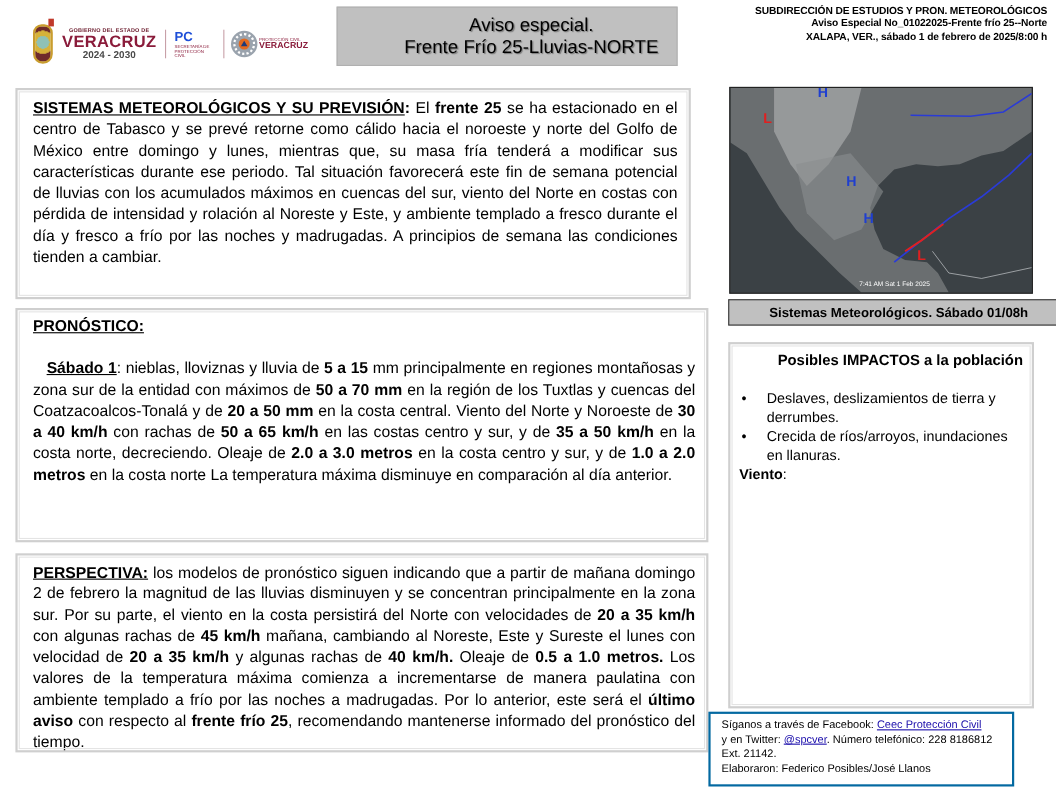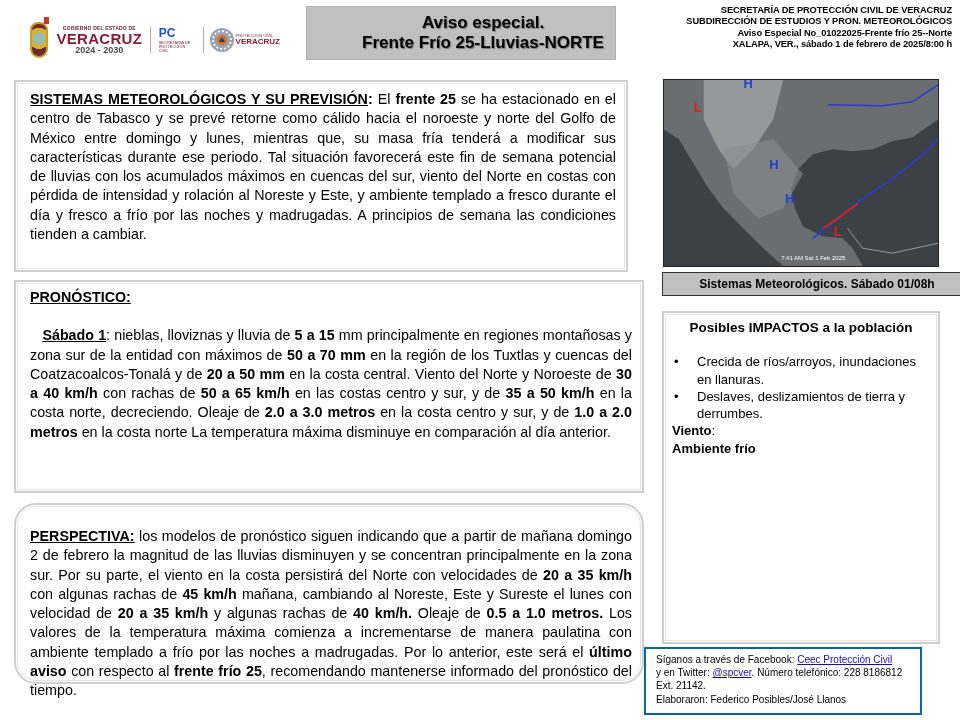--- a/index.html
+++ b/index.html
@@ -20,44 +20,44 @@
   .pc .pc-small { font-size: 4px; color: #8a1b3a; margin-top: 2px; }
   .pcv { display: flex; align-items: center; gap: 4px; }
   .pcv .emblem { width: 20px; height: 20px; border-radius: 50%; background: #9aa3ad; border: 2px dotted #ffffff; position: relative; box-shadow: 0 0 0 2px #9aa3ad; }
   .pcv .emblem::before { content: ""; position: absolute; left: 3px; top: 3px; width: 10px; height: 10px; border-radius: 50%; background: #e46a1e; }
   .pcv .emblem::after { content: ""; position: absolute; left: 5px; top: 5px; width: 0; height: 0; border-left: 3px solid transparent; border-right: 3px solid transparent; border-bottom: 5px solid #1f3a78; }
   .pcv .txt { line-height: 1; display: flex; flex-direction: column; }
   .pcv .t1 { font-size: 4px; color: #8a1b3a; }
   .pcv .t2 { font-size: 8px; font-weight: bold; color: #8a1b3a; }
 
   .title-box { position: absolute; left: 306px; top: 6px; width: 310px; height: 54px; background: #c0c0c0; border: 1px solid #b0b0b0; text-align: center; display: flex; flex-direction: column; justify-content: center; }
-  .title-box div { font-size: 17px; font-weight: bold; line-height: 20px; text-shadow: 1px 1px 1px #777; padding-left: 44px; }
+  .title-box div { font-size: 17px; font-weight: normal; line-height: 20px; text-shadow: 1px 1px 1px #777; padding-left: 44px; }
 
   .agency { position: absolute; right: 8px; top: 5px; text-align: right; font-size: 9.3px; font-weight: bold; line-height: 11.4px; letter-spacing: -0.1px; }
 
   
   .box { position: absolute; background: #fff; border: 2px solid #cfcfcf; outline: 1px solid #e4e4e4; outline-offset: -4px; }
   .para { font-size: 14.3px; line-height: 19.3px; text-align: justify; }
   .para b { font-weight: bold; }
   .hdr { font-weight: bold; text-decoration: underline; }
 
   #box-sistemas { left: 14px; top: 80px; width: 614px; height: 192px; padding: 8px 10px 0 14px; }
   #box-pronostico { left: 14px; top: 280px; width: 630px; height: 213px; padding: 6px 10px 0 14px; }
-  #box-perspectiva { left: 14px; top: 503px; width: 630px; height: 181px; padding: 22px 10px 0 14px; border-radius: 22px; }
+  #box-perspectiva { left: 14px; top: 503px; width: 630px; height: 181px; padding: 7px 10px 0 14px; }
 
   .spacer { height: 19px; }
 
   
   .sat { position: absolute; left: 663px; top: 79px; width: 276px; height: 188px; background: #3e4347; border: 1px solid #222; overflow: hidden; }
   .sat svg { width: 100%; height: 100%; display: block; }
   .sat-caption { position: absolute; left: 662px; top: 272px; width: 310px; height: 24px; background: #c0c0c0; border: 1px solid #333; font-size: 12px; font-weight: bold; text-align: center; line-height: 22px; }
 
   
   #box-impactos { left: 662px; top: 311px; width: 278px; height: 333px; padding: 6px 8px 0 8px; font-size: 13px; line-height: 17.3px; }
-  .imp-title { font-weight: bold; text-align: center; font-size: 13.5px; margin-bottom: 17px; }
+  .imp-title { font-weight: bold; text-align: right; font-size: 13.5px; margin-bottom: 17px; }
   .imp-cat { font-weight: bold; }
   .imp-list { list-style: none; }
   .imp-list li { position: relative; padding-left: 25px; }
   .imp-list li::before { content: "•"; position: absolute; left: 2px; top: 0; }
 
   
   .contact { position: absolute; left: 644px; top: 647px; width: 278px; height: 68px; border: 2px solid #0369a1; padding: 4px 0 0 10px; font-size: 10px; line-height: 13.2px; }
   .contact a { color: #1a0dab; text-decoration: underline; }
 </style>
 </head>
@@ -84,21 +84,20 @@
     </span>
   </div>
 </div>
 
 <div class="title-box">
   <div>Aviso especial.</div>
   <div>Frente Frío 25-Lluvias-NORTE</div>
 </div>
 
 <div class="agency">
-  <div>SECRETARÍA DE PROTECCIÓN CIVIL DE VERACRUZ</div>
   <div>SUBDIRECCIÓN  DE ESTUDIOS Y PRON. METEOROLÓGICOS</div>
   <div>Aviso Especial No_01022025-Frente frío 25--Norte</div>
   <div>XALAPA, VER.,  sábado 1 de febrero de 2025/8:00 h</div>
 </div>
 
 <div class="box" id="box-sistemas">
   <p class="para"><span class="hdr">SISTEMAS METEOROLÓGICOS Y SU PREVISIÓN</span><b>:</b><span> El </span><b>frente 25</b><span> se ha estacionado en el centro de Tabasco y se prevé retorne como cálido hacia el noroeste y norte del Golfo de México entre domingo y lunes, mientras que, su masa fría tenderá a modificar sus características durante ese periodo. Tal situación favorecerá este fin de semana potencial de lluvias con los acumulados máximos en cuencas del sur, viento del Norte en costas con pérdida de intensidad y rolación al Noreste y Este, y ambiente templado a fresco durante el día y fresco a frío por las noches y madrugadas. A principios de semana las condiciones tienden a cambiar.</span></p>
 </div>
 
 <div class="box" id="box-pronostico">
@@ -127,24 +126,23 @@
     <text id="m3" x="122" y="124" font-size="13" font-weight="bold" font-family="Liberation Sans, sans-serif" fill="#1f3fd0">H</text>
     <text id="m4" x="171" y="158" font-size="13" font-weight="bold" font-family="Liberation Sans, sans-serif" fill="#e02020">L</text>
     <text x="118" y="182" font-size="6" fill="#ffffff" font-family="Liberation Sans, sans-serif">7:41 AM Sat 1 Feb 2025</text>
   </svg>
 </div>
 <div class="sat-caption">Sistemas Meteorológicos. Sábado 01/08h</div>
 
 <div class="box" id="box-impactos">
   <div class="imp-title">Posibles IMPACTOS a la población</div>
   <ul class="imp-list">
+    <li>Deslaves, deslizamientos de tierra y derrumbes.</li>
     <li>Crecida de ríos/arroyos, inundaciones en llanuras.</li>
-    <li>Deslaves, deslizamientos de tierra y derrumbes.</li>
   </ul>
   <div><span class="imp-cat">Viento</span><span>:</span></div>
-  <div class="imp-cat">Ambiente frío</div>
 </div>
 
 <div class="contact">
   <span>Síganos a través de Facebook: </span><a>Ceec Protección Civil</a><br>
   <span>y en Twitter: </span><a>@spcver</a><span>. Número telefónico:  228 8186812 Ext. 21142.</span><br>
   <span>Elaboraron: Federico Posibles/José Llanos</span>
 </div>
 
 </body></html>

